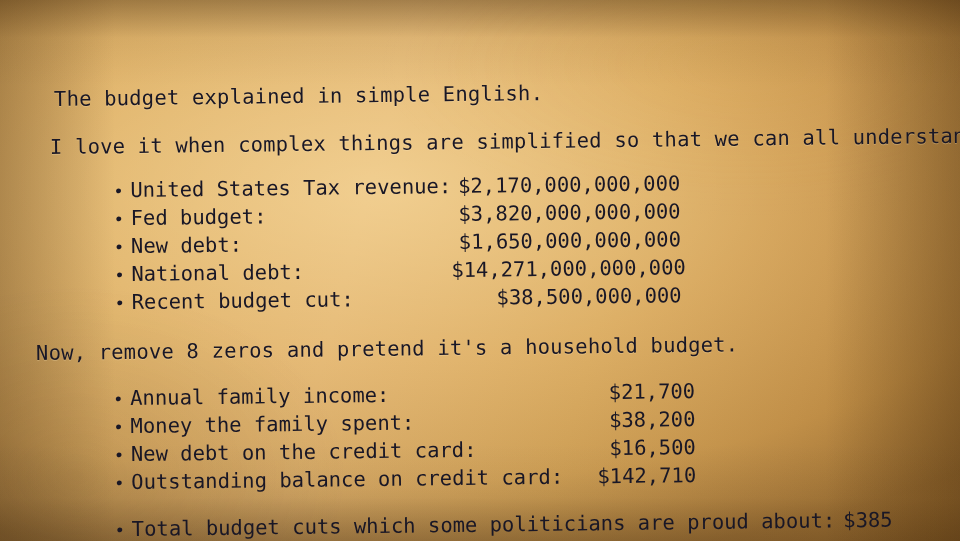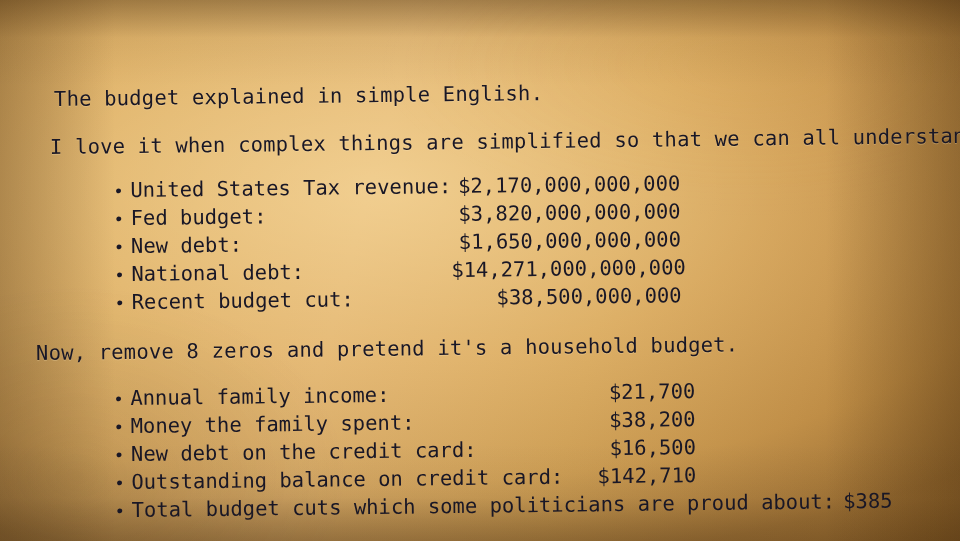--- a/index.html
+++ b/index.html
@@ -100,21 +100,21 @@
   .mid {
     margin-top: 20px;
     margin-left: -12px;
     transform: rotate(-0.7deg);
     transform-origin: left center;
   }
   .list-2 { margin-top: 18px; padding-left: 66px; }
   .list-2 .lbl { width: 455px; }
   .list-2 .val { width: 110px; }
   .list-2 li.wide .lbl { width: auto; }
-  .list-2 li.wide .val { width: auto; padding-left: 8px; text-align: left; }
+  .list-2 li.wide .val { width: auto; padding-left: 8px; text-align: left; margin-top: 19px; }
 </style>
 </head>
 <body>
 
 <div id="page">
   <div class="sheet">
 
     <div class="line title">The budget explained in simple English.</div>
 
     <div class="line intro">I love it when complex things are simplified so that we can all understand.</div>

